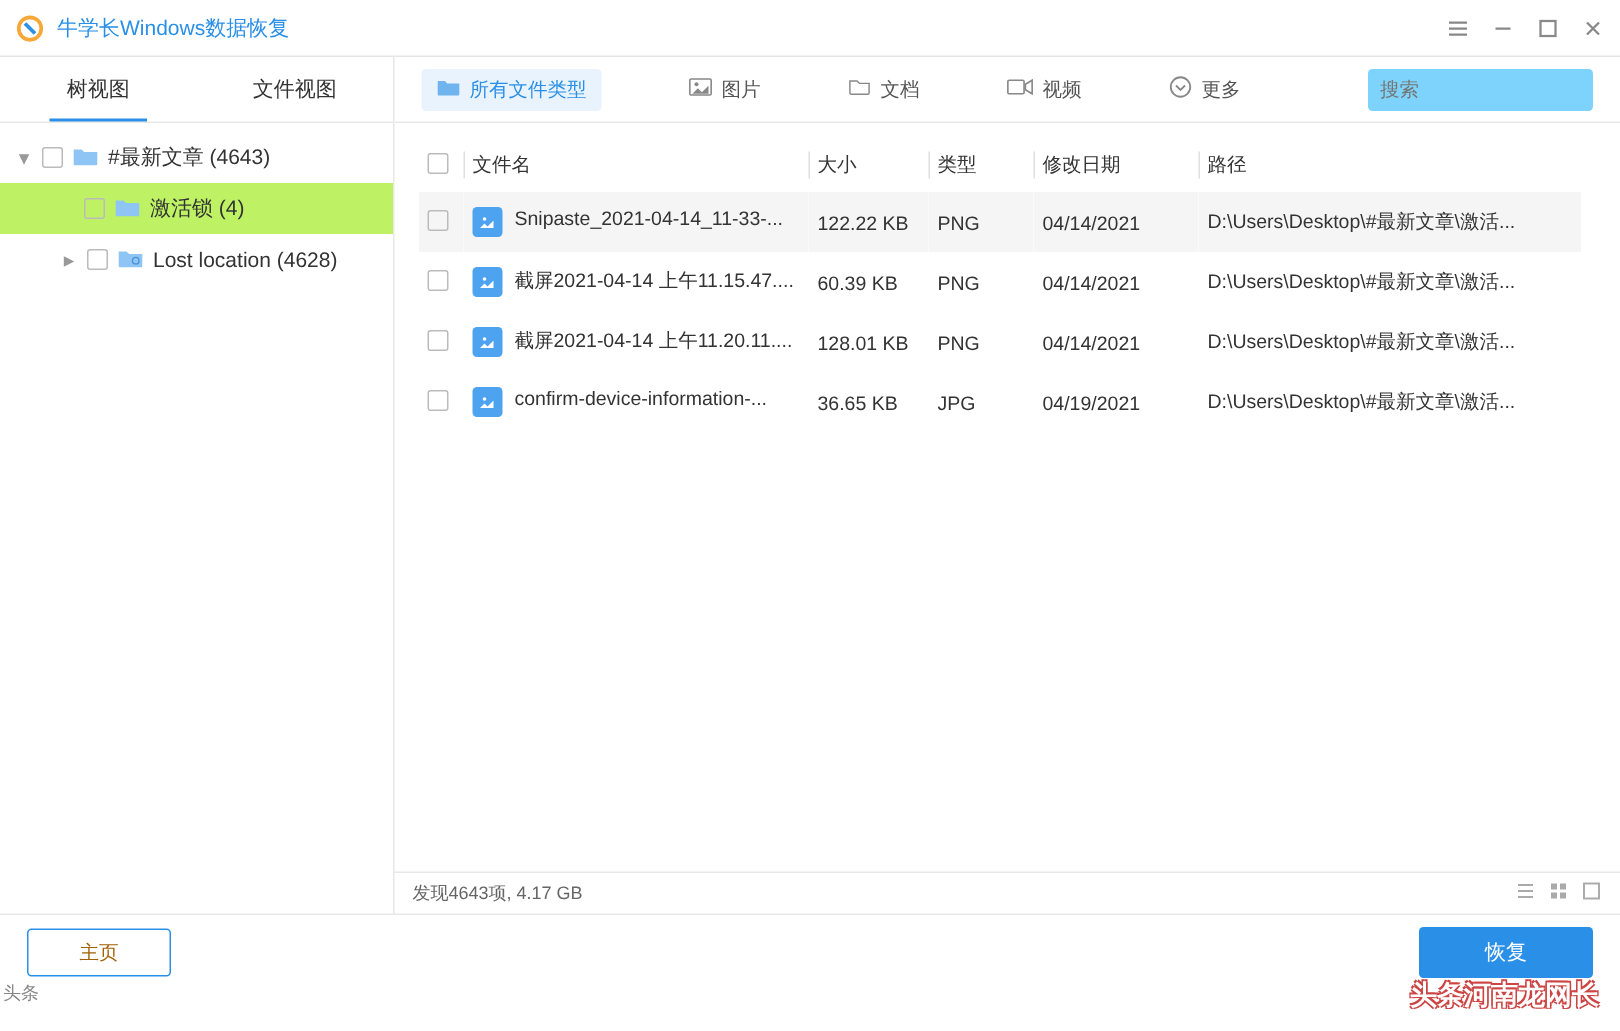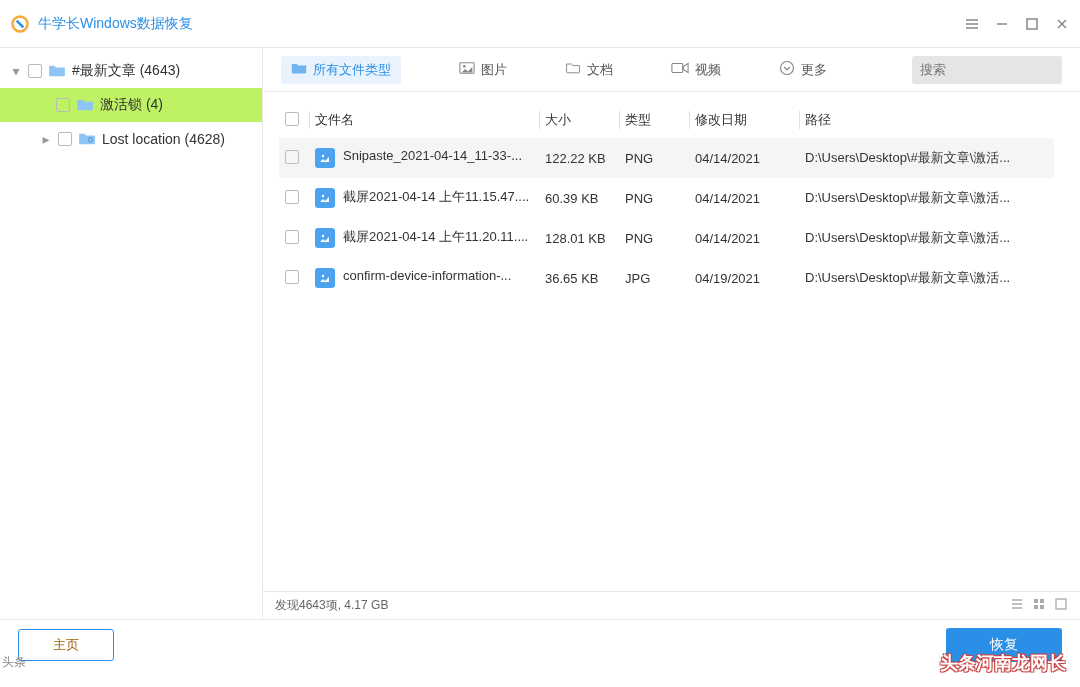--- a/index.html
+++ b/index.html
@@ -1,18 +1,18 @@
 <!DOCTYPE html>
 <html><head>
 <meta charset="utf-8">
 <style>
 * { margin: 0; padding: 0; box-sizing: border-box; font-family: "Microsoft YaHei", Arial, sans-serif; }
 body { background: #fff; width: 1080px; height: 687px; overflow: hidden; position: relative; }
 
-.titlebar { height: 48px; display: flex; align-items: center; justify-content: space-between; border-bottom: 1px solid #e5e5e5; padding: 0 10px; }
+.titlebar { height: 38px; display: flex; align-items: center; justify-content: space-between; border-bottom: 1px solid #e5e5e5; padding: 0 10px; }
 .titlebar-left { display: flex; align-items: center; gap: 8px; }
 .logo-icon { width: 20px; height: 20px; }
 .app-title { color: #2a8fe7; font-size: 14px; }
 .titlebar-right { display: flex; align-items: center; gap: 14px; color: #888; }
 .win-btn { cursor: pointer; display:flex; align-items:center; justify-content:center; width:16px; height:16px;}
 
 .main { display: flex; height: 571px; }
 
 .sidebar { width: 263px; border-right: 1px solid #e8e8e8; display:flex; flex-direction:column; }
 .sidebar-tabs { display: flex; height: 44px; border-bottom: 1px solid #e8e8e8; }
@@ -27,21 +27,21 @@
 .tree-arrow { width: 12px; color:#999; display:flex; align-items:center; justify-content:center;}
 .tree-check { width: 14px; height: 14px; border: 1px solid #bbb; border-radius: 2px; }
 .folder-icon { width: 18px; height: 14px; }
 .tree-label { white-space:nowrap; }
 
 .content { flex: 1; display: flex; flex-direction: column; }
 
 .toolbar { height: 44px; border-bottom: 1px solid #e8e8e8; display: flex; align-items: center; padding: 0 18px; gap: 22px; font-size: 13px; color: #555; }
 .toolbar-item { display: flex; align-items: center; gap: 6px; cursor:pointer;padding-left:36px;}
 .toolbar-item.active { background:#e9f3fd; padding: 5px 10px; border-radius: 3px; color:#2a8fe7;}
-.searchbox { margin-left:auto; display:flex; background:#e5e5e5; border-radius:3px; padding:4px 8px; width:150px; height:28px;}
+.searchbox { margin-left:auto; display:flex; background:#7dd3fc; border-radius:3px; padding:4px 8px; width:150px; height:28px;}
 .searchbox input { border:none; background:transparent; outline:none; font-size:13px; flex:1; color:#555;}
 
 .filegrid { flex: 1; padding: 10px 26px 0 16px; overflow:auto;}
 .table { width: 100%; font-size: 13px; color: #333; border-collapse: collapse; }
 .table th { text-align: left; font-weight: normal; color: #333; height: 36px; padding: 0 6px; position:relative;}
 .table th::before { content:''; position:absolute; left:0; top:25%; bottom:25%; width:1px; background:#e0e0e0; }
 .table th:first-child::before, .table th.check-col::before { display:none; }
 .table .check-col { width: 30px; }
 .table td { height: 40px; padding: 0 6px; white-space: nowrap; overflow:hidden; text-overflow:ellipsis; max-width:1px;}
 .table tbody tr:hover, .table tbody tr.hovered { background:#f5f5f5; }
@@ -94,20 +94,24 @@
     <span class="win-btn">
         <svg viewBox="0 0 14 14" width="14" height="14">
           <path d="M3 3l8 8M11 3l-8 8" stroke="#888" stroke-width="1.5"></path>
         </svg>
       </span>
   </div>
 </div>
 
 <div class="main">
   <div class="sidebar">
+    <div class="sidebar-tabs">
+      <div class="sidebar-tab active">树视图</div>
+      <div class="sidebar-tab">文件视图</div>
+    </div>
     <div class="tree">
       <div class="tree-row">
         <span class="tree-arrow">▾</span>
         <span class="tree-check"></span>
         <span><svg class="folder-icon" viewBox="0 0 20 16">
               <path d="M1 3h6l2 2h10v9a1 1 0 0 1-1 1H2a1 1 0 0 1-1-1z" fill="#8fc5f4"></path>
             </svg></span>
         <span class="tree-label">#最新文章  (4643)</span>
       </div>
       <div class="tree-row level1 selected">

